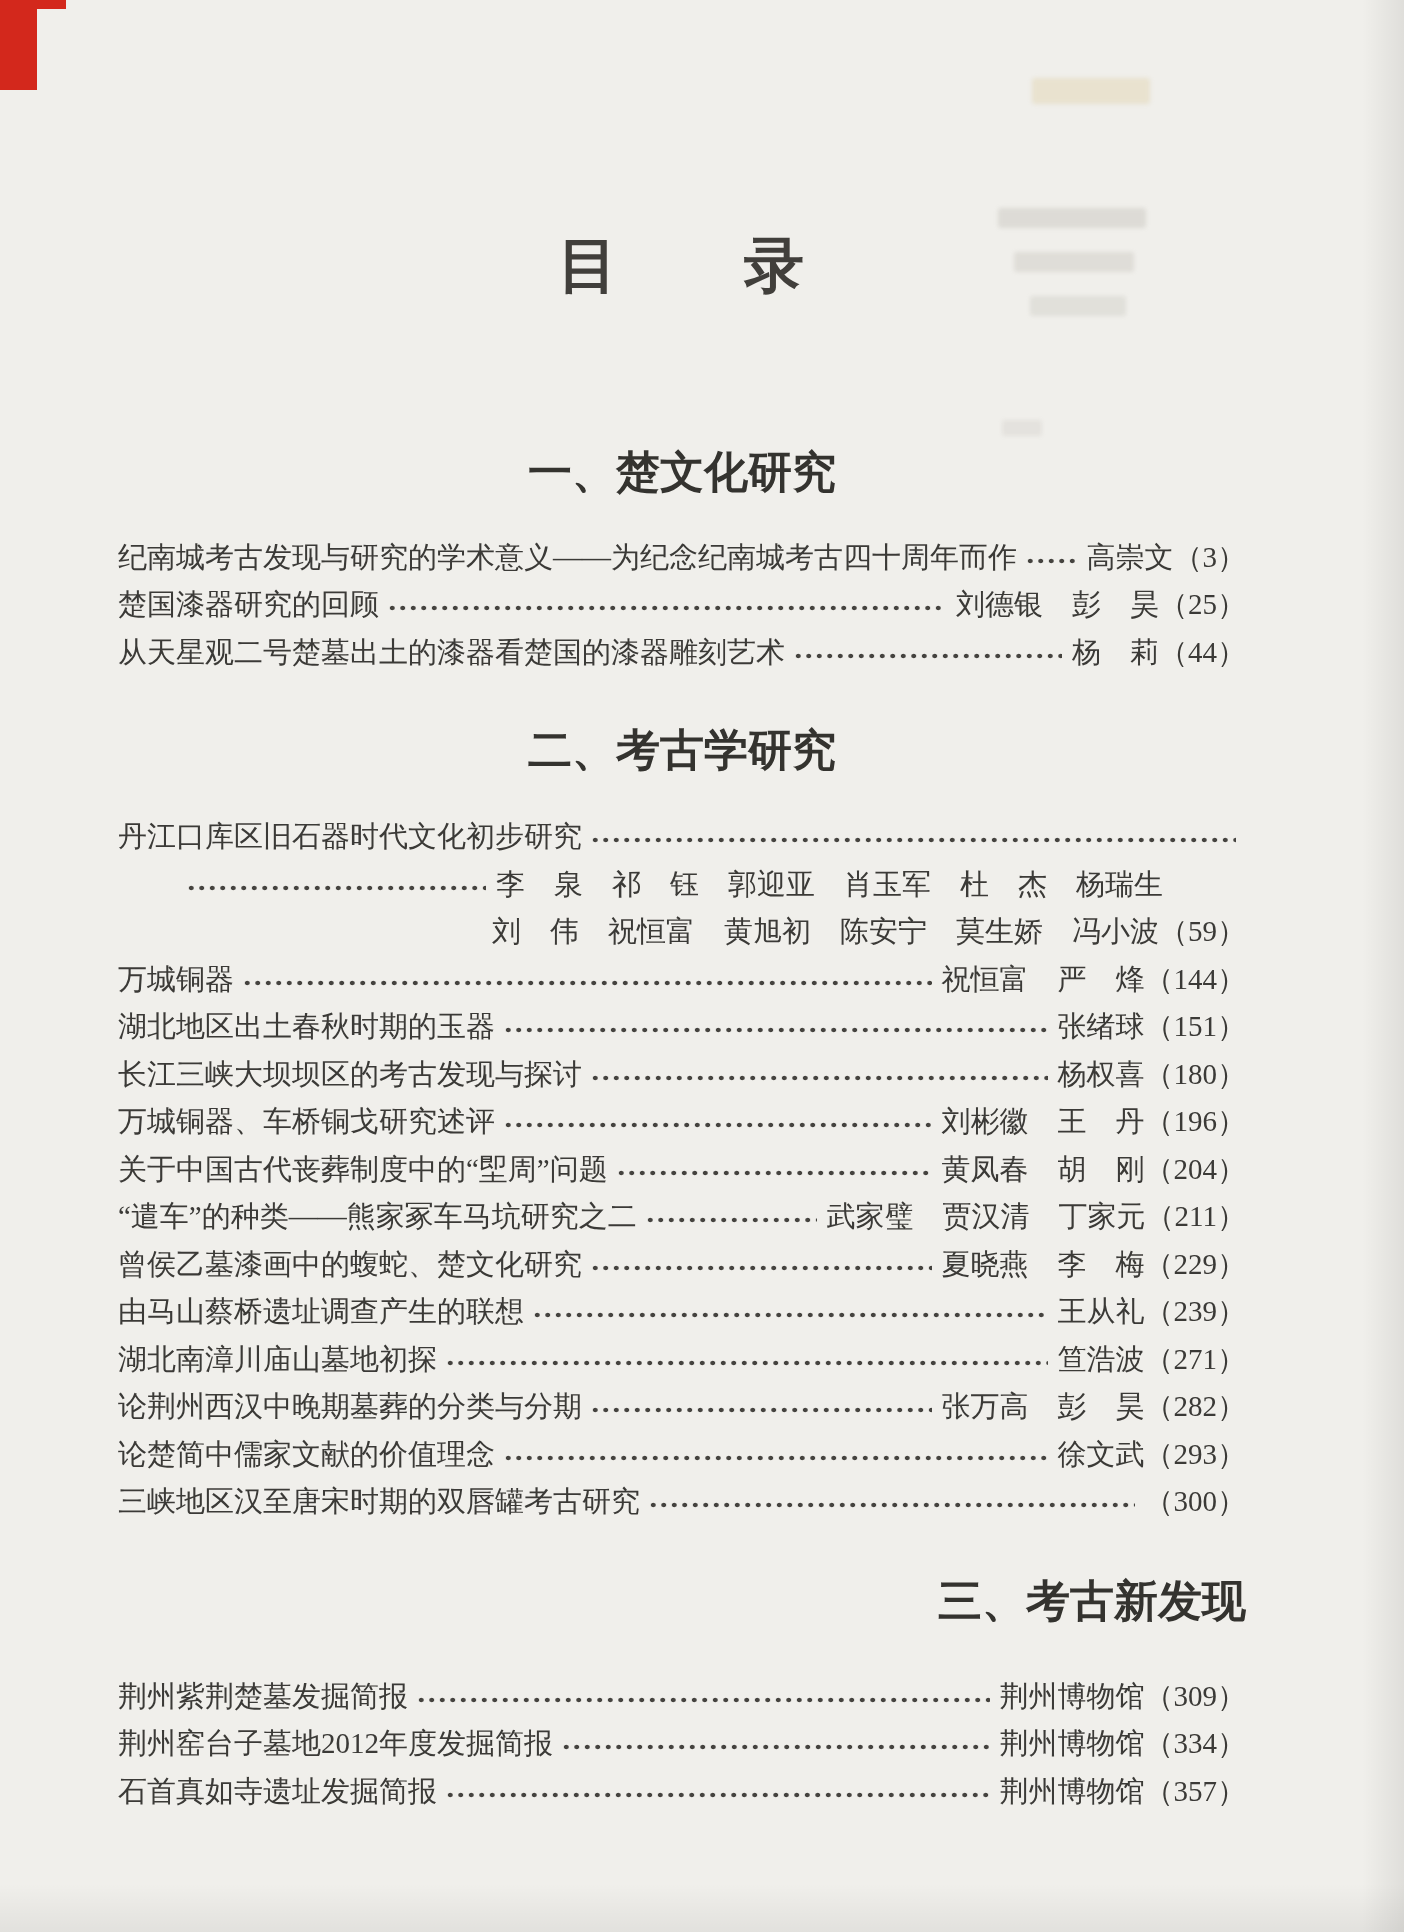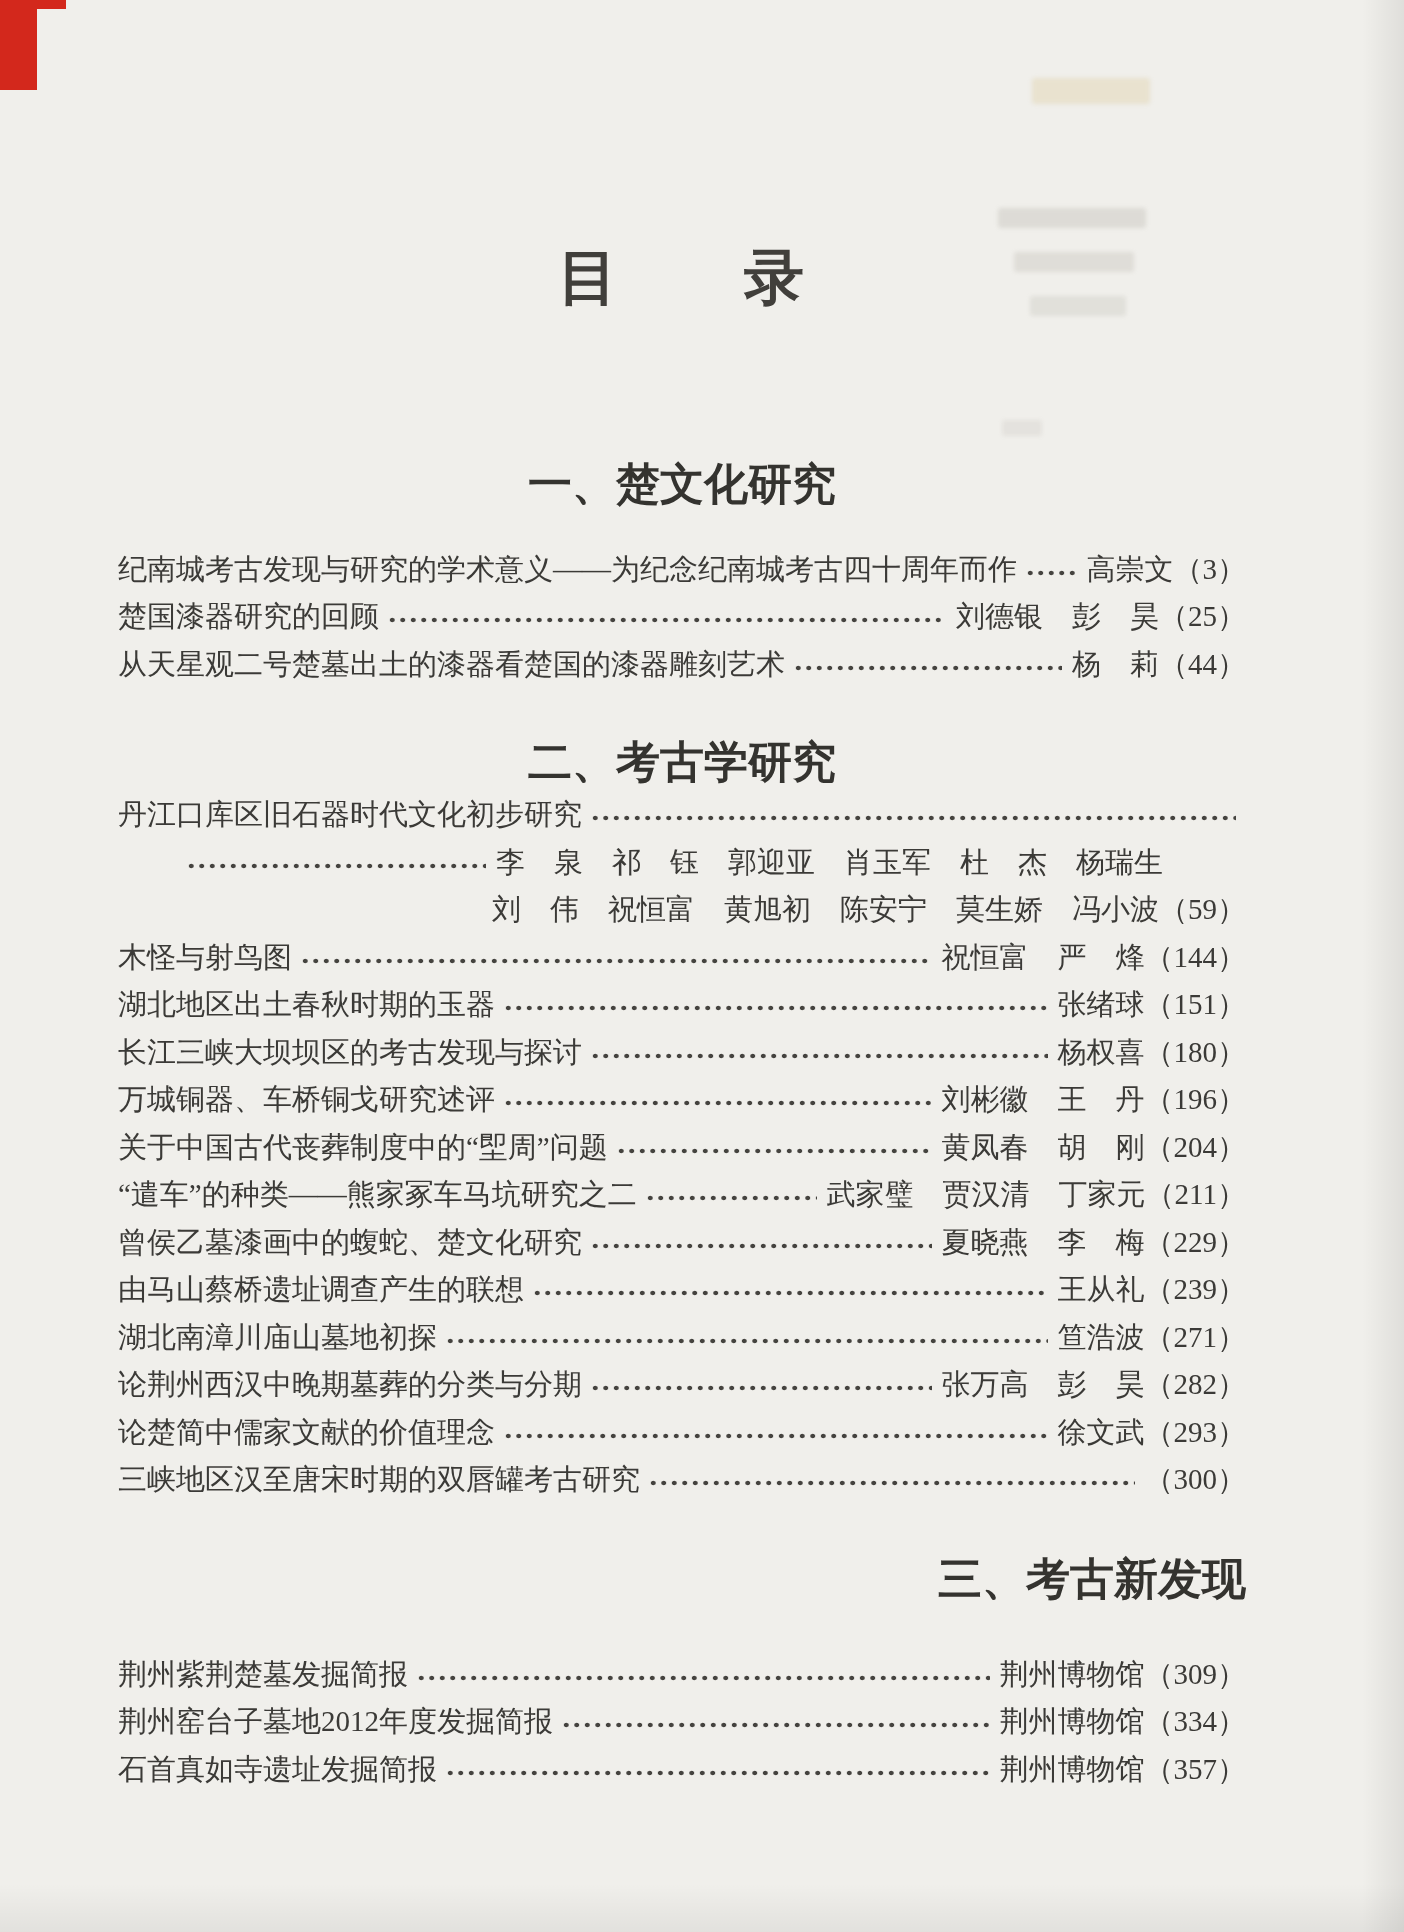--- a/index.html
+++ b/index.html
@@ -23,40 +23,40 @@
   
   .ghost{position:absolute;filter:blur(2px);border-radius:3px;}
   .ghost-a{left:1032px;top:78px;width:118px;height:26px;background:rgba(205,175,95,0.20);}
   .ghost-b{left:998px;top:208px;width:148px;height:20px;background:rgba(125,120,108,0.16);}
   .ghost-c{left:1014px;top:252px;width:120px;height:20px;background:rgba(125,120,108,0.15);}
   .ghost-d{left:1030px;top:296px;width:96px;height:20px;background:rgba(125,120,108,0.13);}
   .ghost-e{left:1002px;top:420px;width:40px;height:16px;background:rgba(125,120,108,0.10);}
 
   .content{
     position:absolute;
-    left:118px;top:12px;width:1128px;
+    left:118px;top:0;width:1128px;
     color:#3b3a37;
   }
   .doc-title{
     margin-top:226px;
     text-align:center;
     font-size:60px;
     font-weight:700;
     letter-spacing:2px;
     color:#413f3b;
   }
   .section-heading{
     text-align:center;
     font-family:"Liberation Sans","DejaVu Sans",sans-serif;
     font-weight:700;
     font-size:44px;
     color:#34332f;
   }
   .h1{margin-top:136px;margin-bottom:32px;}
-  .h2{margin-top:44px;}
+  .h2{margin-top:44px;margin-bottom:34px;}
   .h3{margin-top:46px;margin-bottom:42px;text-align:right;}
 
   .entry{
     display:flex;
     align-items:center;
     font-size:29px;
     height:47.5px;
     white-space:nowrap;
   }
   .entry .t{flex:0 0 auto;}
@@ -132,21 +132,21 @@
       <span class="indent"></span>
       <span class="leader-fixed"></span>
       <span class="a">李　泉　祁　钰　郭迎亚　肖玉军　杜　杰　杨瑞生</span>
     </div>
     <div class="entry">
       <span class="a push-right">刘　伟　祝恒富　黄旭初　陈安宁　莫生娇　冯小波</span>
       <span class="p">（59）</span>
     </div>
 
     <div class="entry">
-      <span class="t">木怪与射鸟图</span>
+      <span class="t">万城铜器</span>
       <span class="leader"></span>
       <span class="a">祝恒富　严　烽</span>
       <span class="p">（144）</span>
     </div>
     <div class="entry">
       <span class="t">湖北地区出土春秋时期的玉器</span>
       <span class="leader"></span>
       <span class="a">张绪球</span>
       <span class="p">（151）</span>
     </div>

